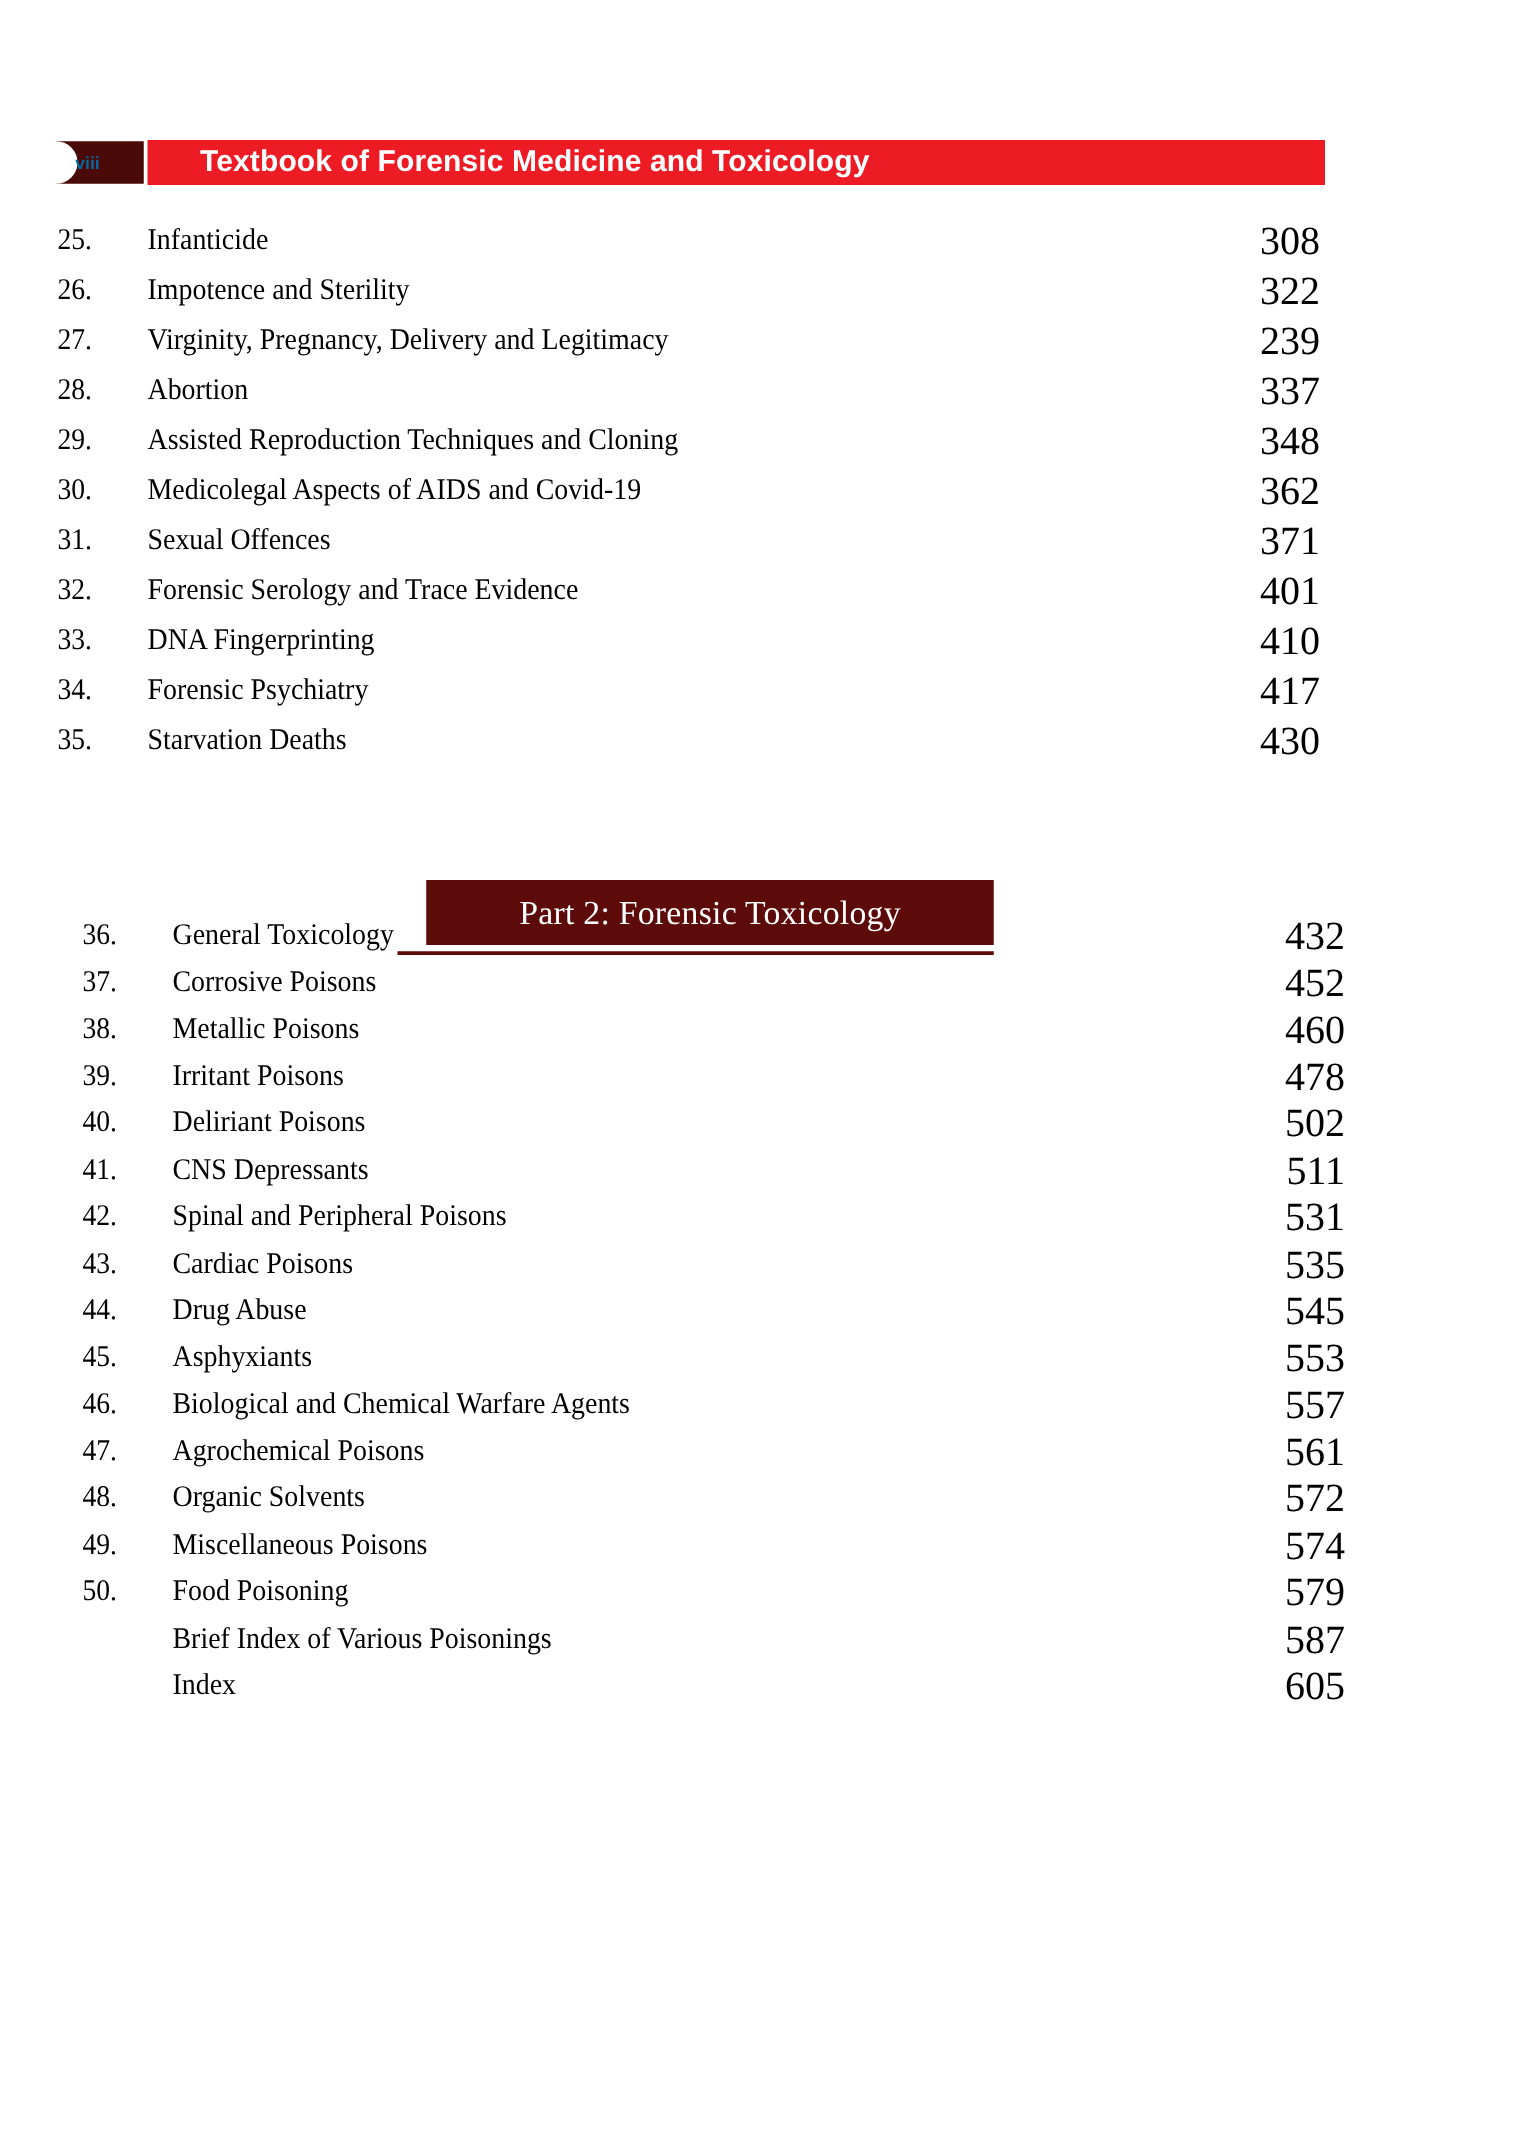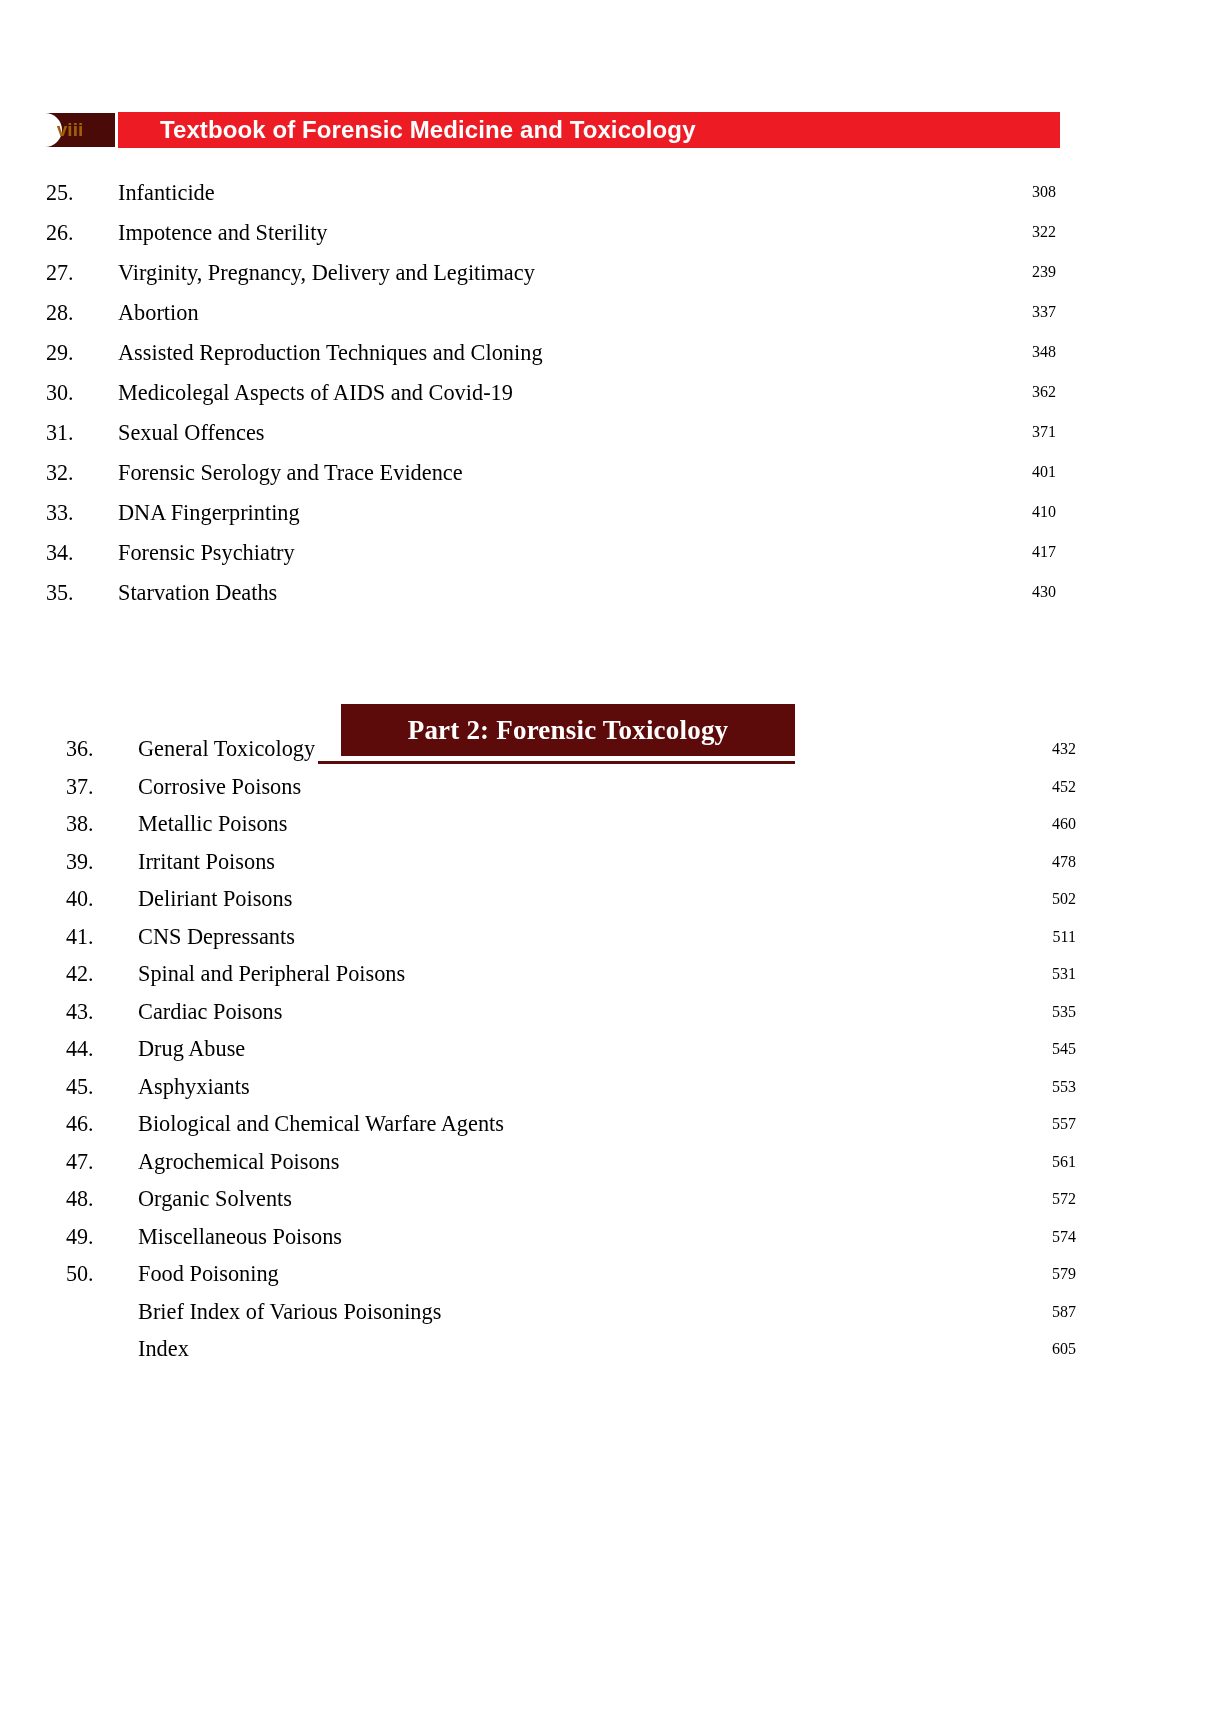--- a/index.html
+++ b/index.html
@@ -74,22 +74,22 @@
   .folio-number {
     position: absolute;
     left: 48px;
     top: 1px;
     width: 44px;
     height: 34px;
     line-height: 34px;
     text-align: center;
     font-family: "Liberation Sans", "DejaVu Sans", sans-serif;
     font-weight: bold;
-    font-size: 19px;
-    color: #a16207;
+    font-size: 14px;
+    color: #0369a1;
     z-index: 3;
   }
 
   
   .toc {
     position: absolute;
     left: 0;
     width: 1027px;
   }
   #toc-part1 { top: 172px; }
@@ -128,40 +128,40 @@
     transform-origin: left center;
   }
   #toc-part2 .toc-label { line-height: 37.5px; }
 
   .toc-page {
     position: absolute;
     right: 158px;
     top: 0;
     width: 56px;
     text-align: right;
-    font-size: 16px;
+    font-size: 32px;
     line-height: 40px;
   }
   #toc-part2 .toc-page { line-height: 37.5px; }
 
   
   .part-banner {
     position: absolute;
     left: 341px;
     top: 704px;
     width: 454px;
     height: 52px;
     background: #5C0A0A;
     display: flex;
     align-items: center;
     justify-content: center;
   }
   .part-banner-text {
     font-family: "Liberation Serif", "DejaVu Serif", serif;
-    font-weight: bold;
+    font-weight: normal;
     font-size: 27px;
     color: #ffffff;
     letter-spacing: 0.2px;
     white-space: nowrap;
   }
   .part-banner-rule {
     position: absolute;
     left: 318px;
     top: 761px;
     width: 477px;

